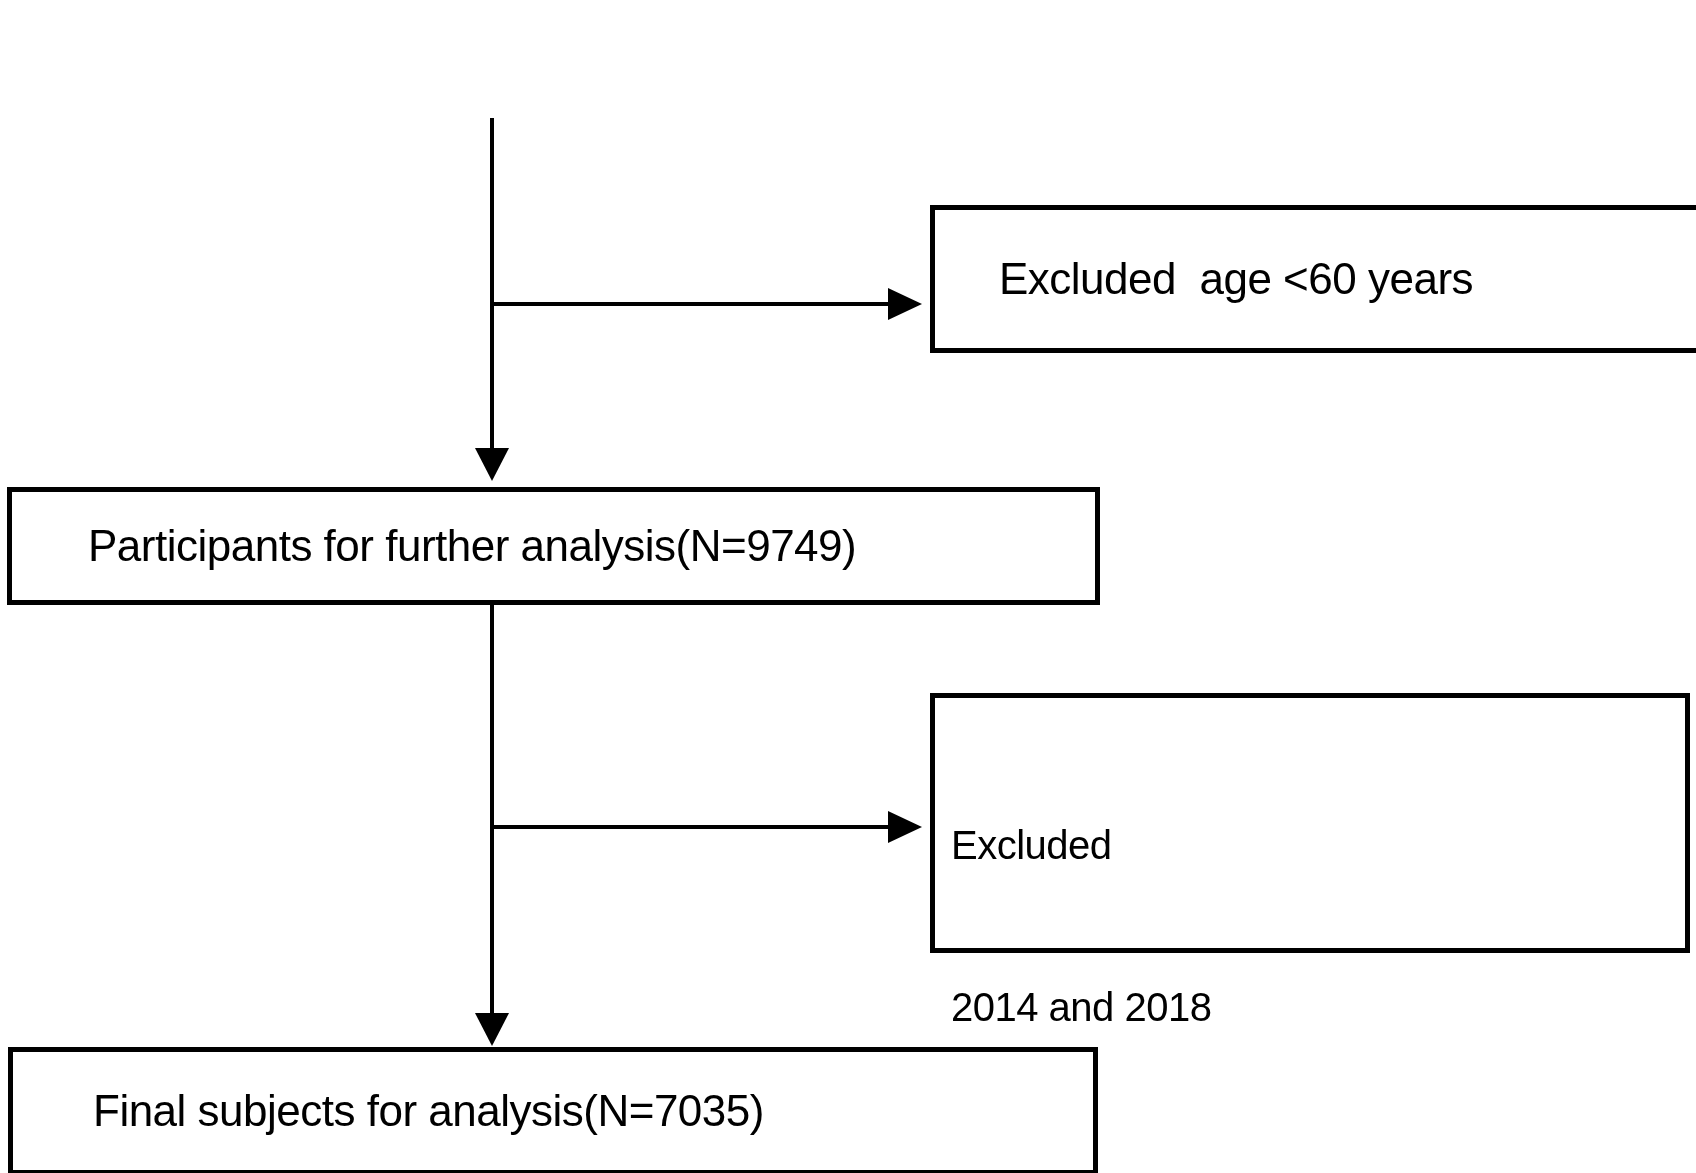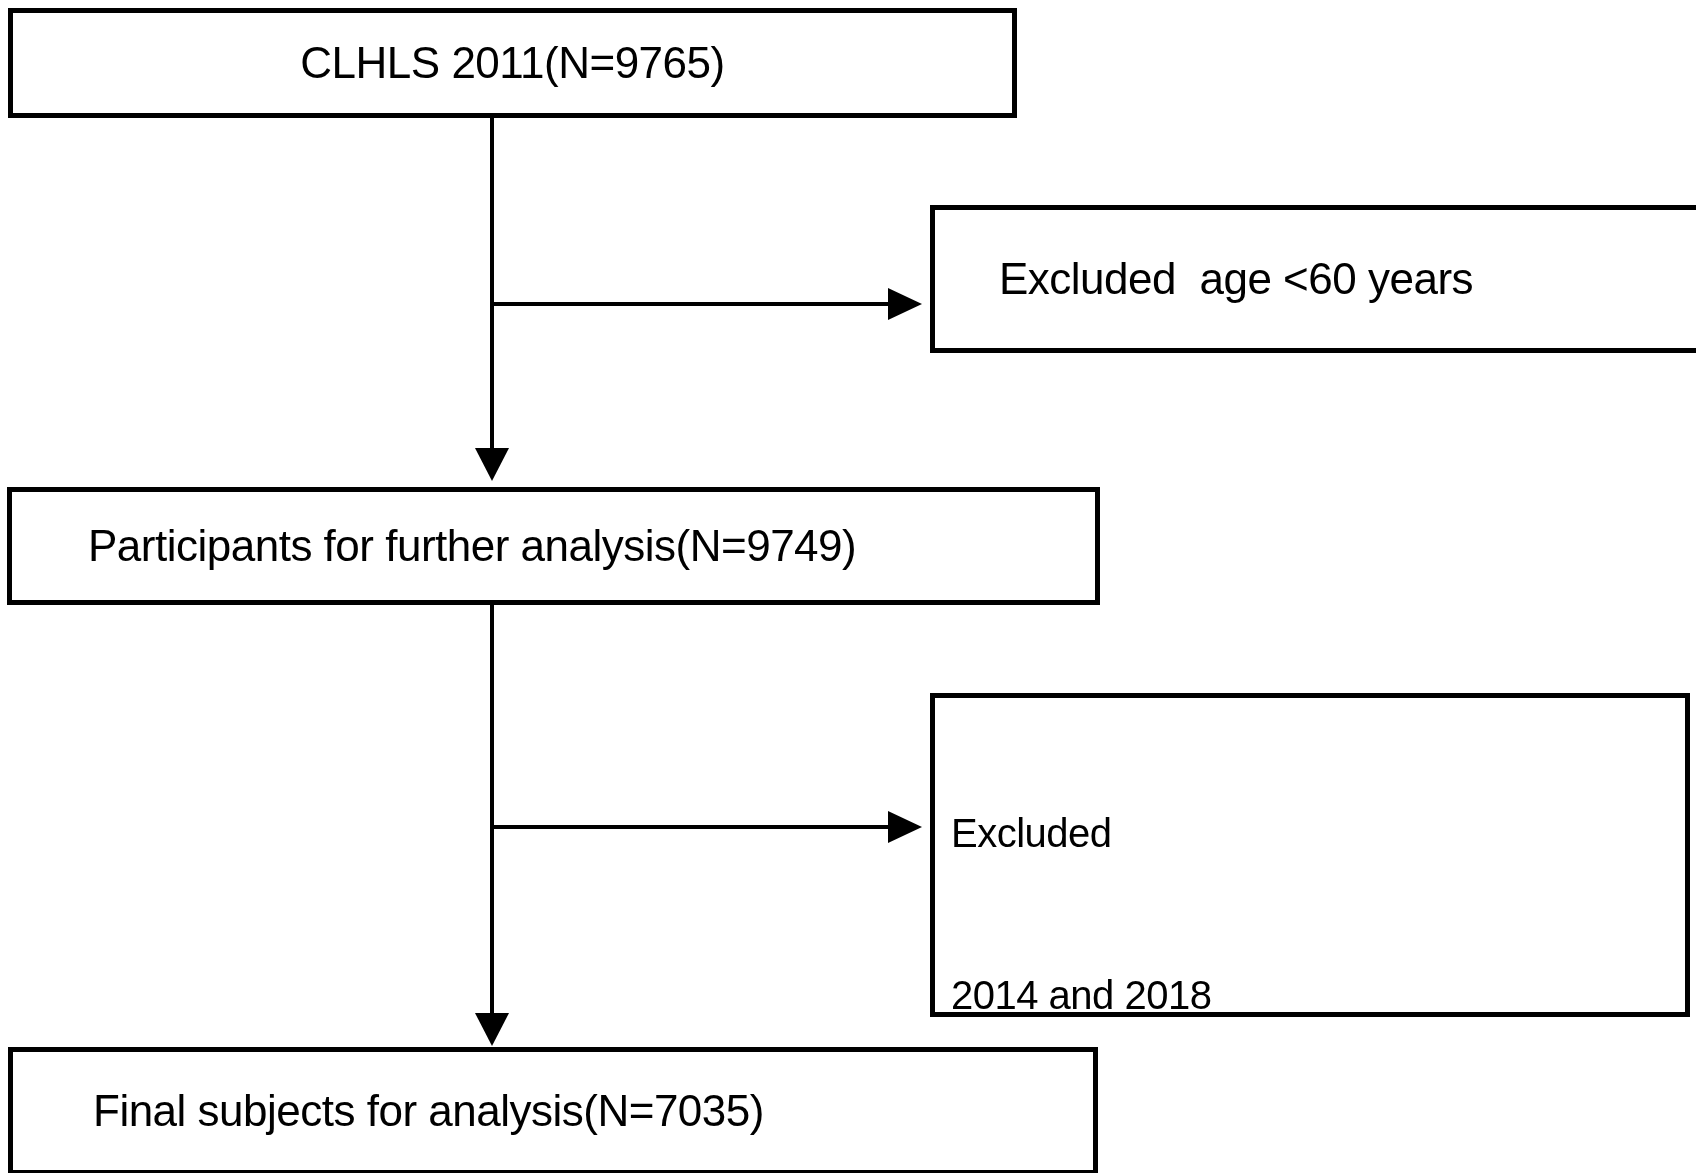--- a/index.html
+++ b/index.html
@@ -28,23 +28,23 @@
     line-height: 1.15;
     white-space: pre;
   }
   
   #box-top        { left: 8px;   top: 8px;    width: 1009px; height: 110px; justify-content: center; }
   #box-mid        { left: 7px;   top: 487px;  width: 1093px; height: 118px; padding-left: 76px; }
   #box-final      { left: 8px;   top: 1047px; width: 1090px; height: 128px; padding-left: 80px; }
   
   #box-excl1      { left: 930px; top: 205px;  width: 868px;  height: 148px; padding-left: 64px; }
   #box-excl2 {
-    left: 930px; top: 693px; width: 760px; height: 324px;
+    left: 930px; top: 693px; width: 760px; height: 260px;
     display: block;
-    padding: 0 6px 0 16px;
+    padding: 12px 6px 0 16px;
     font-size: 40px;
     letter-spacing: -0.5px;
     line-height: 54px;
   }
   .excl-line { white-space: pre; }
 
   
   .line {
     position: absolute;
     background: #000000;
@@ -73,23 +73,20 @@
   #arrow-into-mid   { left: 475px; top: 448px; }
   #arrow-into-final { left: 475px; top: 1013px; }
   #arrow-into-excl1 { left: 888px; top: 288px; }
   #arrow-into-excl2 { left: 888px; top: 811px; }
 </style>
 </head>
 <body>
 
 <div id="figure">
 
-  <div class="node" id="box-top">
-    <span>CLHLS 2011(N=9765)</span>
-  </div>
 
   <div class="node" id="box-mid">
     <span>Participants for further analysis(N=9749)</span>
   </div>
 
   <div class="node" id="box-final">
     <span>Final subjects for analysis(N=7035)</span>
   </div>
 
   <div class="node" id="box-excl1">

